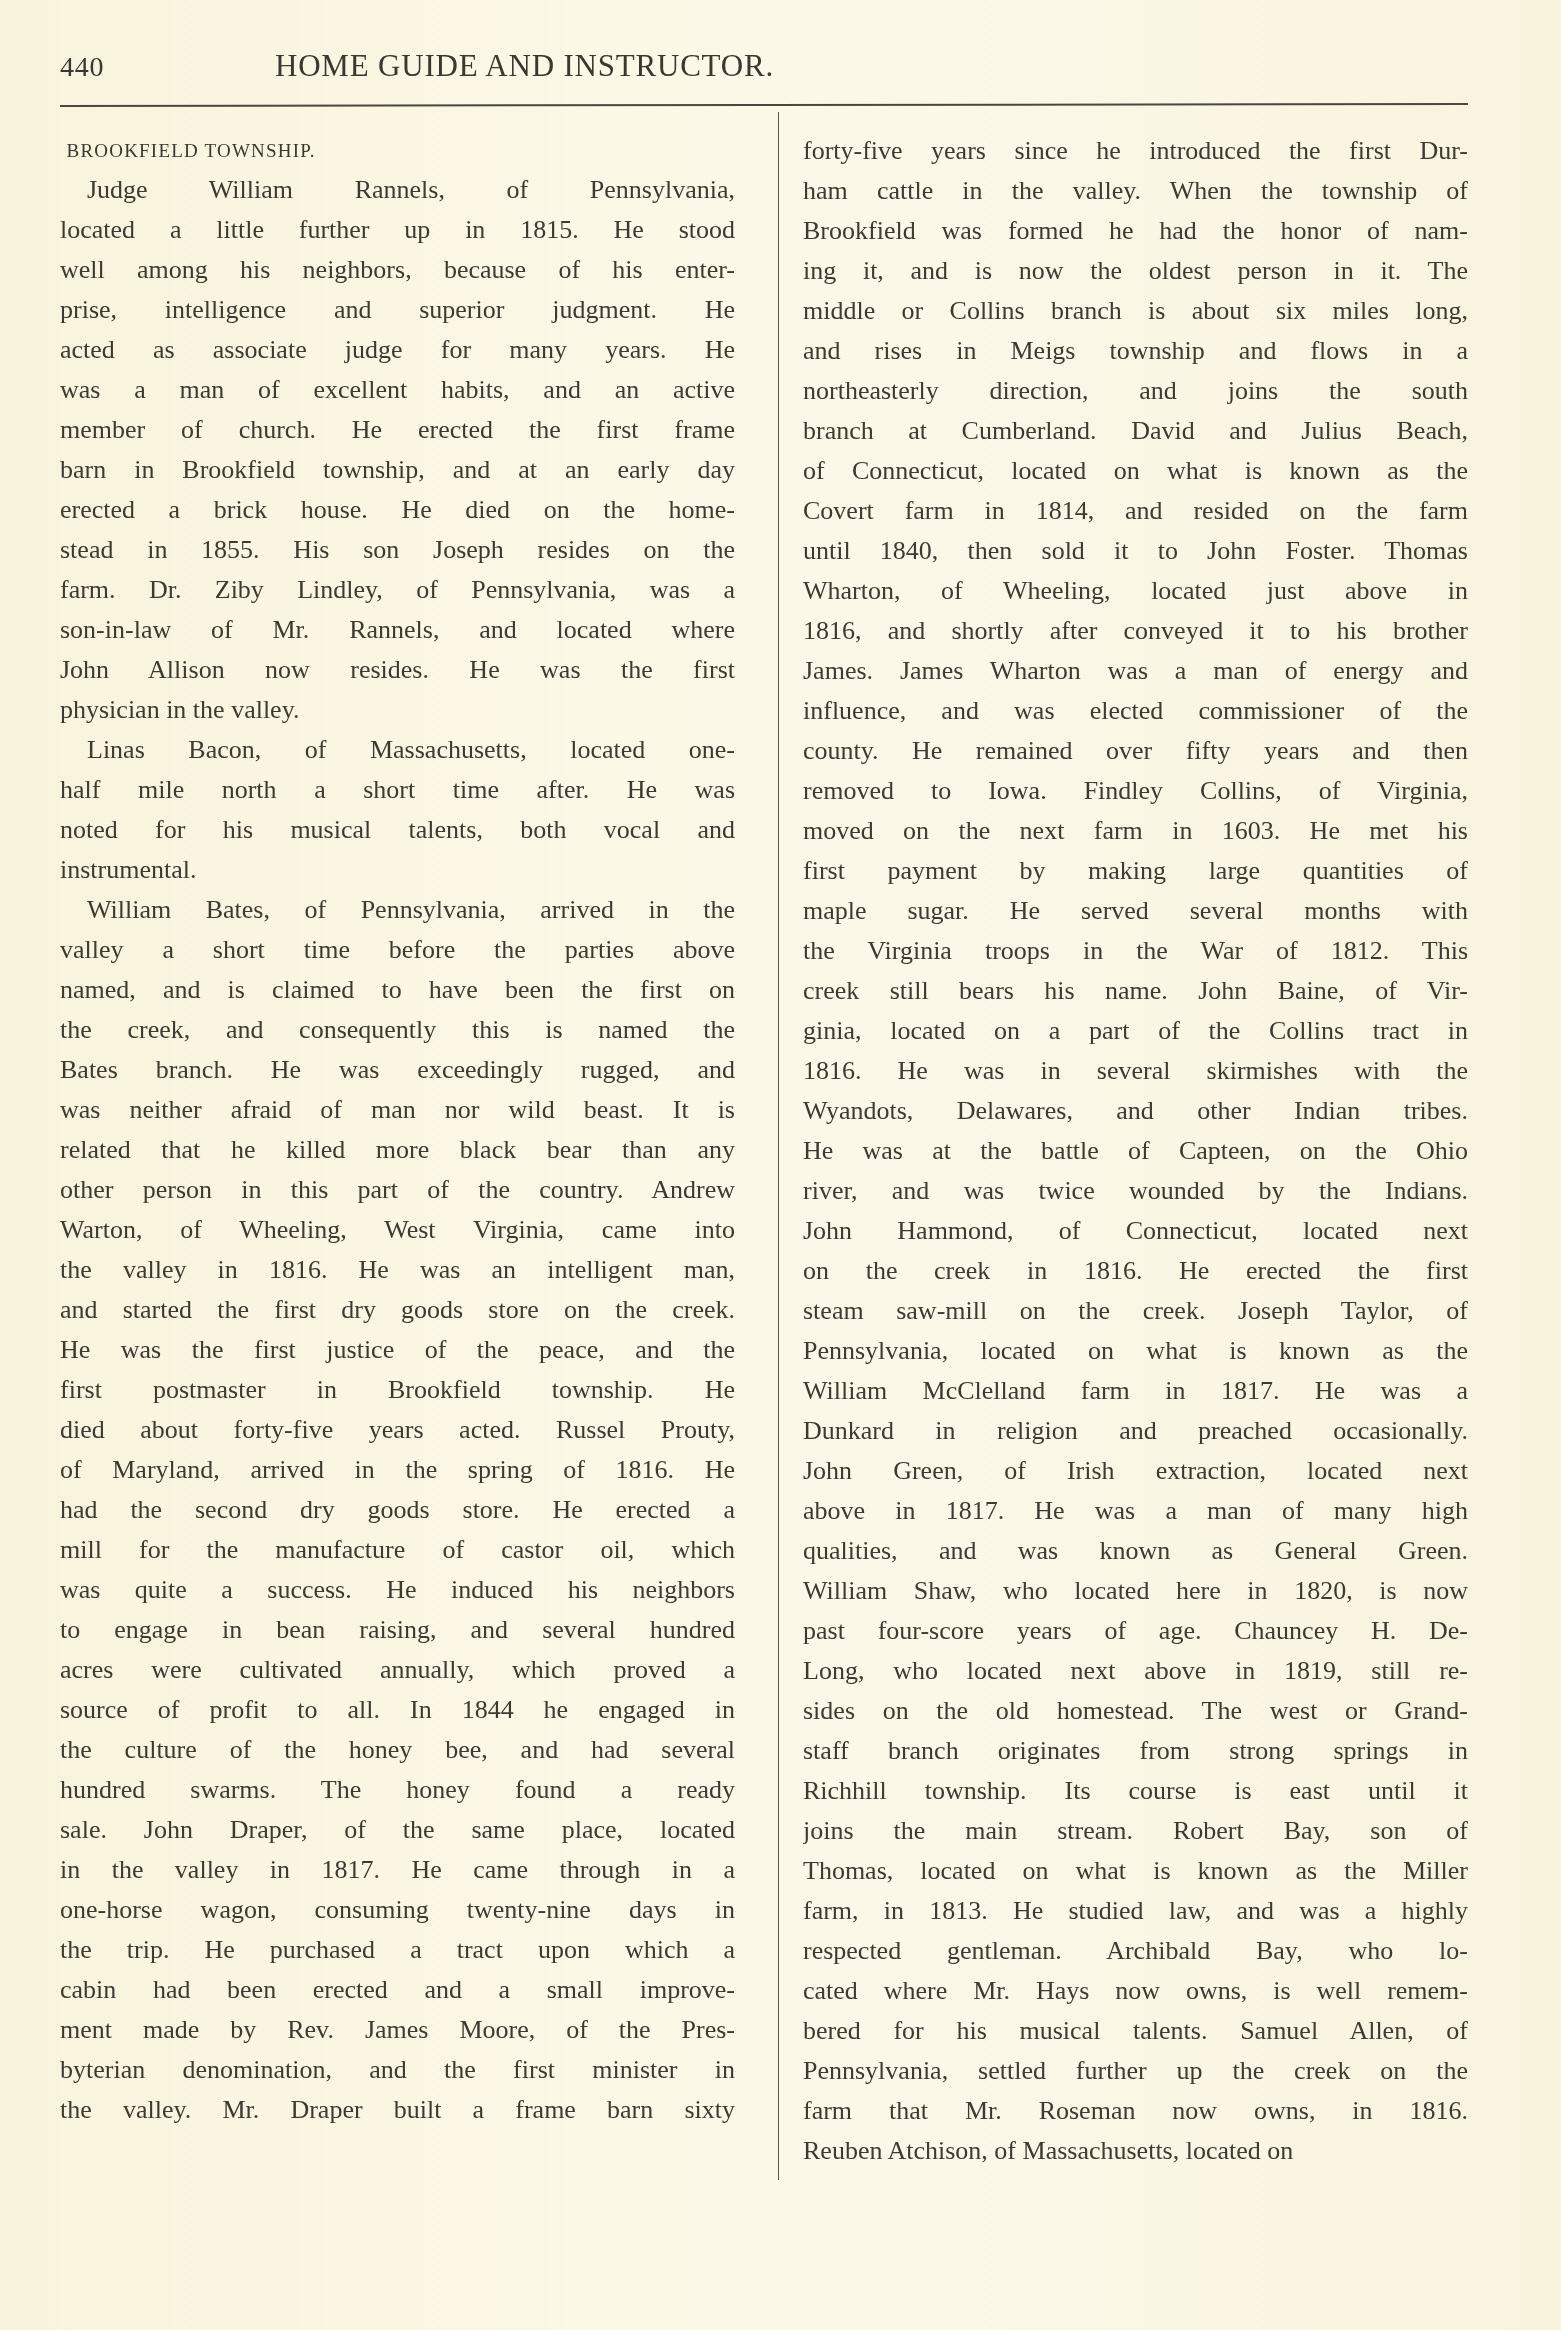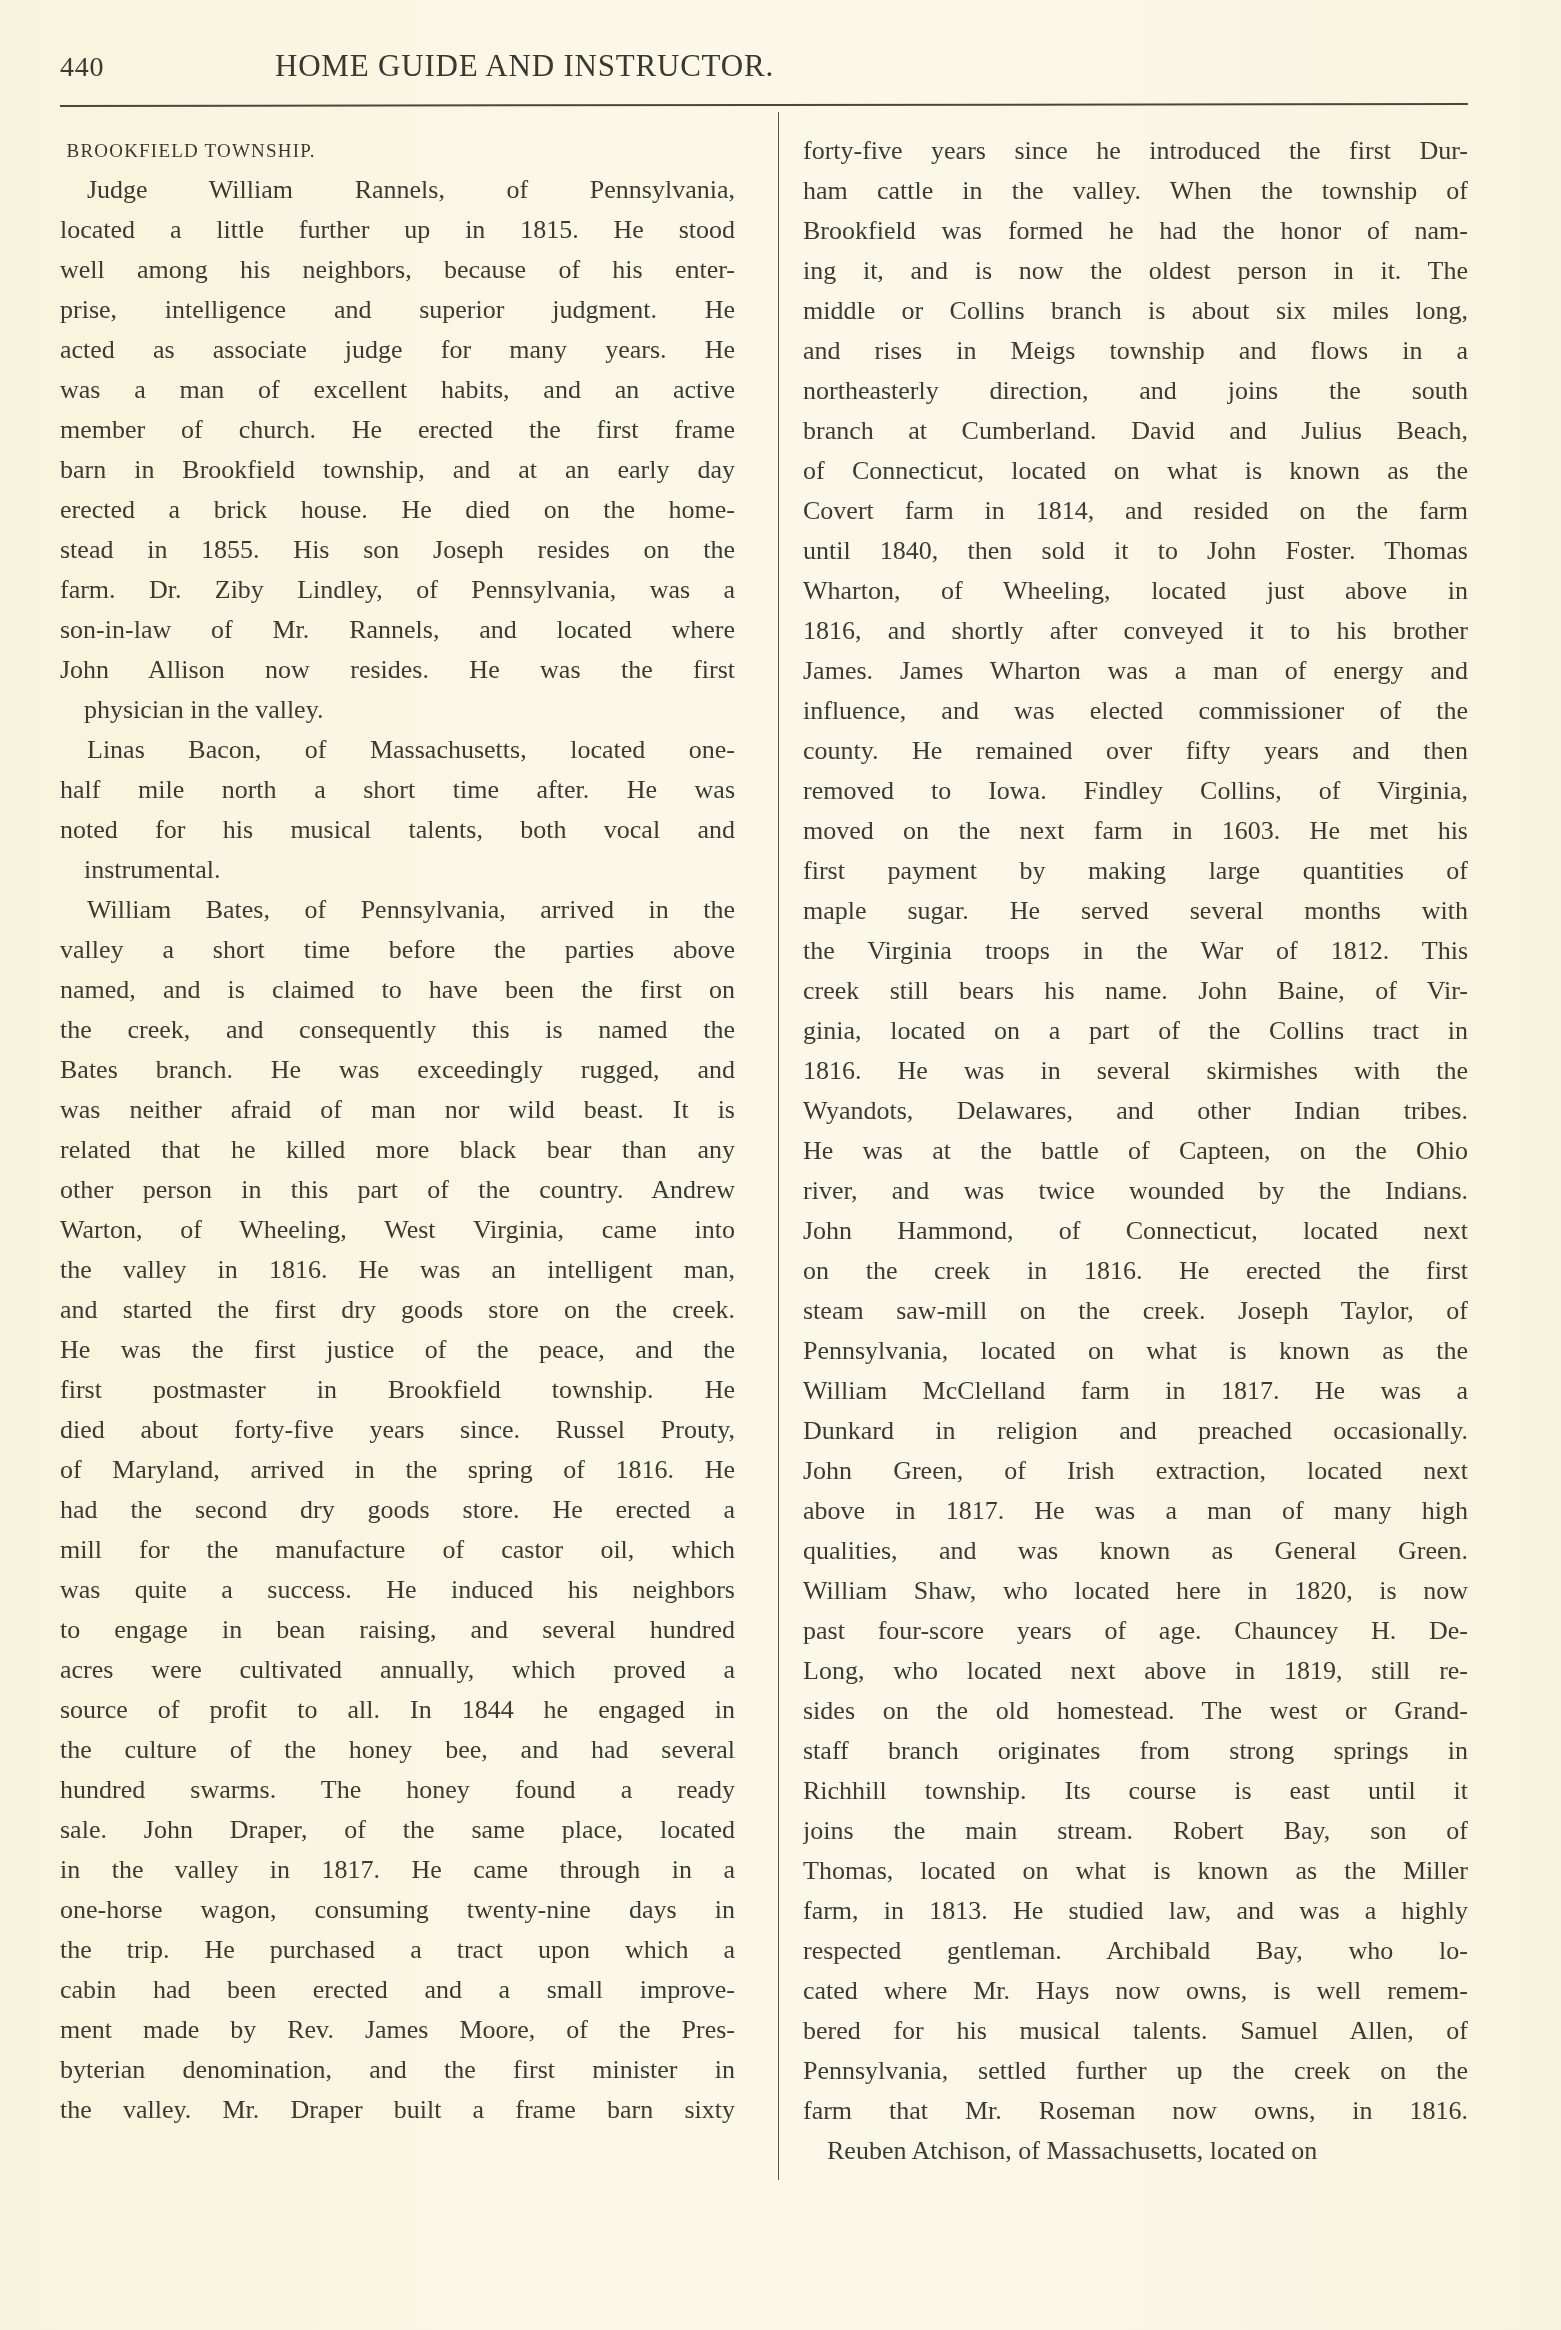--- a/index.html
+++ b/index.html
@@ -81,21 +81,20 @@
     height: 40px;
     line-height: 40px;
     font-size: 26px;
     white-space: nowrap;
     text-align: justify;
     text-align-last: justify;
     overflow: hidden;
   }
   .line.last {
     text-align-last: left;
-    margin-left: 24px;
   }
   .line.indent {
     padding-left: 27px;
   }
   .section-heading {
     height: 39px;
     line-height: 39px;
     font-size: 19px;
     letter-spacing: 1.2px;
     text-align: left;
@@ -143,21 +142,21 @@
         <div class="line">the creek, and consequently this is named the</div>
         <div class="line">Bates branch. He was exceedingly rugged, and</div>
         <div class="line">was neither afraid of man nor wild beast. It is</div>
         <div class="line">related that he killed more black bear than any</div>
         <div class="line">other person in this part of the country. Andrew</div>
         <div class="line">Warton, of Wheeling, West Virginia, came into</div>
         <div class="line">the valley in 1816. He was an intelligent man,</div>
         <div class="line">and started the first dry goods store on the creek.</div>
         <div class="line">He was the first justice of the peace, and the</div>
         <div class="line">first postmaster in Brookfield township. He</div>
-        <div class="line">died about forty-five years since. Russel Prouty,</div>
+        <div class="line">died about forty-five years acted. Russel Prouty,</div>
         <div class="line">of Maryland, arrived in the spring of 1816. He</div>
         <div class="line">had the second dry goods store. He erected a</div>
         <div class="line">mill for the manufacture of castor oil, which</div>
         <div class="line">was quite a success. He induced his neighbors</div>
         <div class="line">to engage in bean raising, and several hundred</div>
         <div class="line">acres were cultivated annually, which proved a</div>
         <div class="line">source of profit to all. In 1844 he engaged in</div>
         <div class="line">the culture of the honey bee, and had several</div>
         <div class="line">hundred swarms. The honey found a ready</div>
         <div class="line">sale. John Draper, of the same place, located</div>

